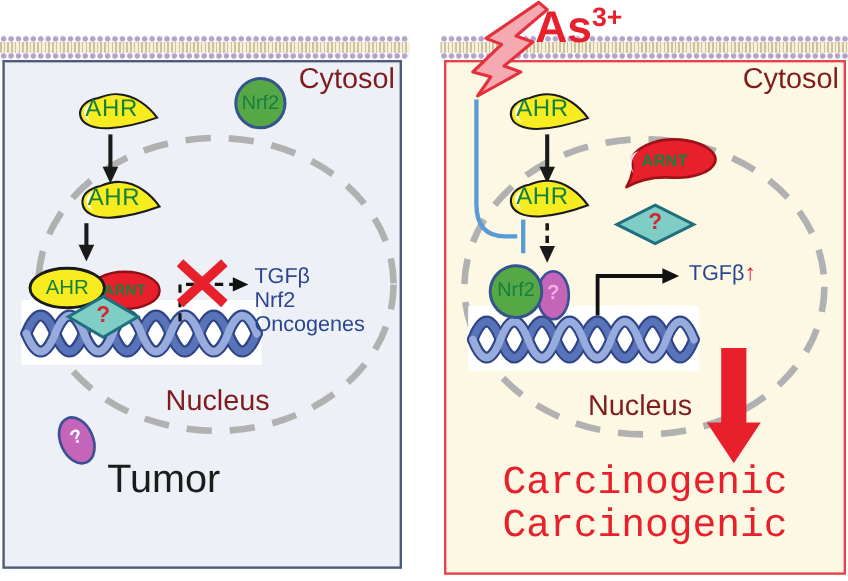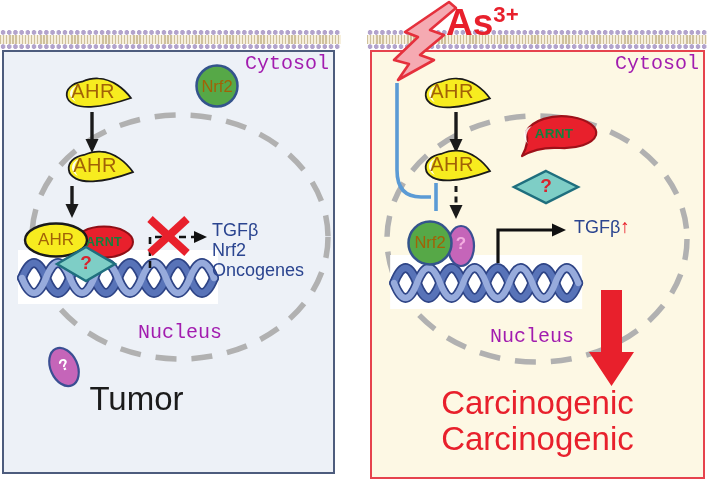--- a/index.html
+++ b/index.html
@@ -12,37 +12,37 @@
     background-image:
       radial-gradient(circle 2.6px at 3px 3.4px, #b2a3cc 2.1px, rgba(0,0,0,0) 2.6px),
       radial-gradient(circle 2.6px at 3px 3.6px, #b2a3cc 2.1px, rgba(0,0,0,0) 2.6px),
       repeating-linear-gradient(90deg, #cfc19c 0 1.3px, #f6efdc 1.3px 3.1px);
     background-size:6.2px 7px,6.2px 7px,100% 9px;
     background-position:0 0,0 100%,0 6px;
     background-repeat:repeat-x,repeat-x,no-repeat;}
   .mem-left{left:0;width:341px;}
   .mem-right{left:367px;width:340px;}
   svg.overlay{position:absolute;left:0;top:0;}
-  .lbl{position:absolute;color:#a16207;line-height:1.05;}
-  .region{font-size:20px;color:#a21caf;font-family:Liberation Mono, monospace;}
+  .lbl{position:absolute;color:#15803d;line-height:1.05;}
+  .region{font-size:24px;color:#7f1d1d;}
   .cytosol-l{left:225px;top:53px;width:104px;text-align:right;padding-right:6px;}
   .cytosol-r{left:595px;top:53px;width:104px;text-align:right;padding-right:8px;}
   .nucleus-l{left:138px;top:322px;}
   .nucleus-r{left:490px;top:326px;}
   .mol{font-weight:500;text-align:center;}
   .ahr-lbl{font-size:20px;letter-spacing:.5px;}
   .nrf2-lbl{font-size:16.5px;}
   .arnt-lbl{font-size:12.5px;color:#15803d;font-weight:700;letter-spacing:.3px;}
   .q-teal{font-size:19px;font-weight:700;color:#d8242e;}
   .q-oval{font-size:16px;font-weight:700;}
   .genes{position:absolute;font-size:18px;font-weight:500;color:#2b4590;line-height:20px;white-space:nowrap;}
   .up{color:#e8202c;font-weight:700;font-size:19px;}
   .caption{position:absolute;text-align:center;font-size:33px;line-height:36px;}
   .cap-left{left:2px;top:381px;width:269px;color:#1b1b1b;}
-  .cap-right{left:370px;top:385px;width:335px;color:#e8202c;}
+  .cap-right{left:370px;top:385px;width:335px;color:#e8202c;font-family:Liberation Mono, monospace;}
   .stressor{position:absolute;left:446px;top:2px;color:#e8202c;font-size:37px;font-weight:600;}
   .stressor sup{font-size:0.6em;}
 </style>
 </head>
 <body>
 
 <div class="canvas">
 
   <div class="panel panel-left"></div>
   <div class="panel panel-right"></div>

